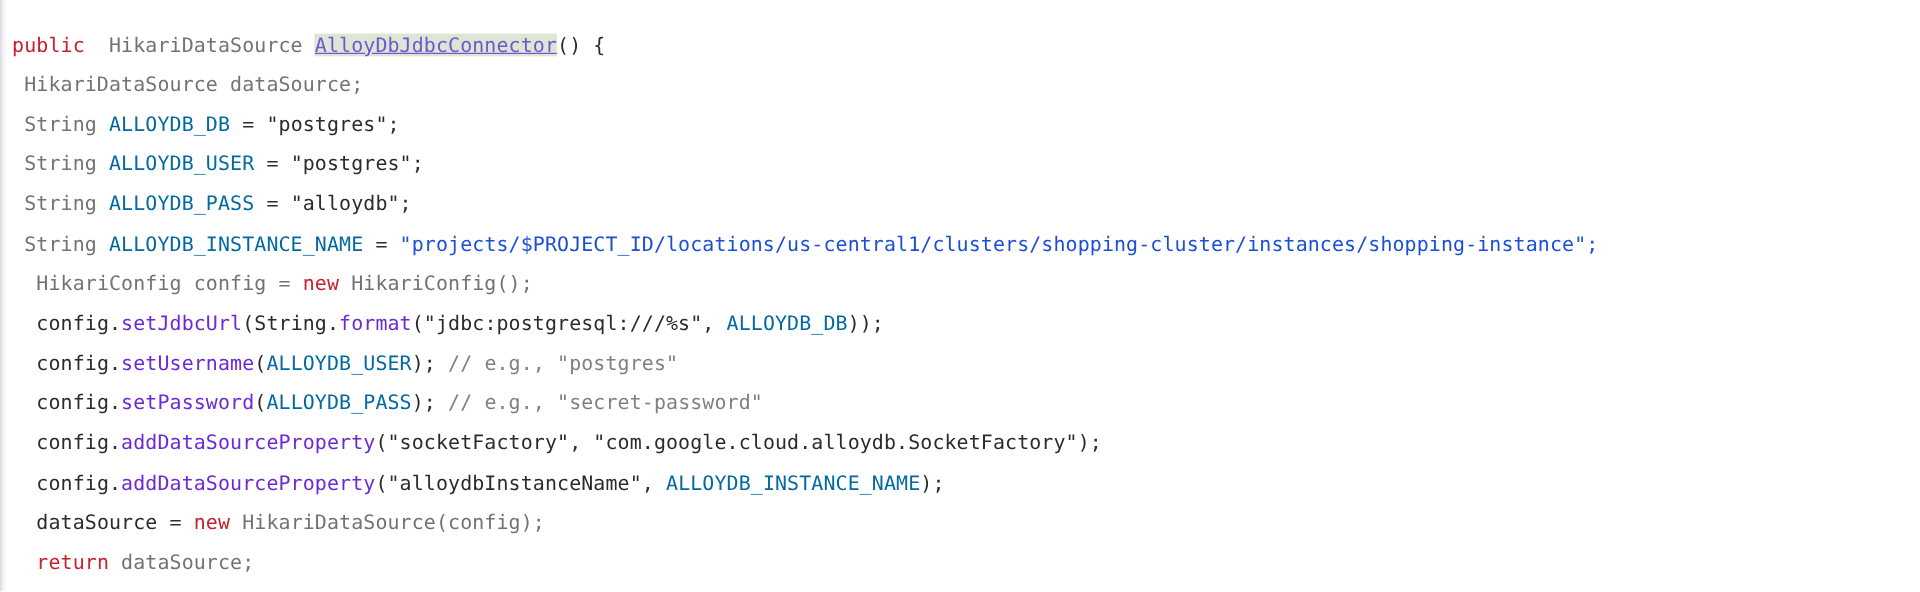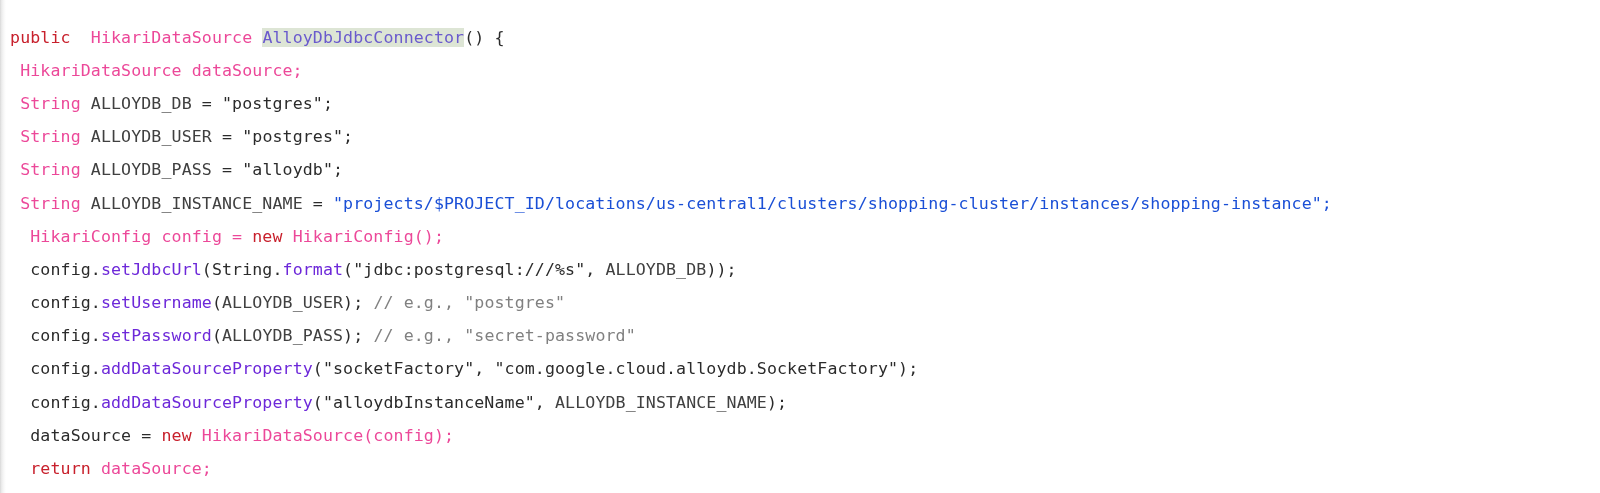--- a/index.html
+++ b/index.html
@@ -49,28 +49,28 @@
 
   .code-line {
     white-space: pre;
     height: 33.2px;
     font-size: 16.6px;
     line-height: 33.2px;
   }
 
   
   .tok-kw       { color: #c8202c; margin-top: 18px; }
-  .tok-type     { color: #ec4899; }
+  .tok-type     { color: #737373; }
   .tok-plain    { color: #2b2b2b; }
-  .tok-ident    { color: #404040; }
+  .tok-ident    { color: #0369a1; }
   .tok-method   { color: #6d28d9; }
   .tok-str      { color: #2b2b2b; }
   .tok-str-blue { color: #1a4fd6; }
   .tok-comment  { color: #808080; }
-  .tok-ctor     { color: #6a5acd; background: #dde5d5; }
+  .tok-ctor     { color: #6a5acd; background: #dde5d5; text-decoration: underline; }
 </style>
 </head>
 <body>
 
 <div id="code-viewer">
 
   <div id="left-edge-shadow"></div>
 
   <pre id="code-block"><div class="code-line"><span> </span><span class="tok-kw">public</span><span class="tok-plain">  </span><span class="tok-type">HikariDataSource </span><span class="tok-ctor">AlloyDbJdbcConnector</span><span class="tok-plain">() {</span></div><div class="code-line"><span>  </span><span class="tok-type">HikariDataSource dataSource;</span></div><div class="code-line"><span>  </span><span class="tok-type">String </span><span class="tok-ident">ALLOYDB_DB</span><span class="tok-plain"> = </span><span class="tok-str">"postgres";</span></div><div class="code-line"><span>  </span><span class="tok-type">String </span><span class="tok-ident">ALLOYDB_USER</span><span class="tok-plain"> = </span><span class="tok-str">"postgres";</span></div><div class="code-line"><span>  </span><span class="tok-type">String </span><span class="tok-ident">ALLOYDB_PASS</span><span class="tok-plain"> = </span><span class="tok-str">"alloydb";</span></div><div class="code-line"><span>  </span><span class="tok-type">String </span><span class="tok-ident">ALLOYDB_INSTANCE_NAME</span><span class="tok-plain"> = </span><span class="tok-str-blue">"projects/$PROJECT_ID/locations/us-central1/clusters/shopping-cluster/instances/shopping-instance";</span></div><div class="code-line"><span>   </span><span class="tok-type">HikariConfig config = </span><span class="tok-kw">new</span><span class="tok-type"> HikariConfig();</span></div><div class="code-line"><span>   </span><span class="tok-plain">config.</span><span class="tok-method">setJdbcUrl</span><span class="tok-plain">(String.</span><span class="tok-method">format</span><span class="tok-plain">(</span><span class="tok-str">"jdbc:postgresql:///%s"</span><span class="tok-plain">, </span><span class="tok-ident">ALLOYDB_DB</span><span class="tok-plain">));</span></div><div class="code-line"><span>   </span><span class="tok-plain">config.</span><span class="tok-method">setUsername</span><span class="tok-plain">(</span><span class="tok-ident">ALLOYDB_USER</span><span class="tok-plain">); </span><span class="tok-comment">// e.g., "postgres"</span></div><div class="code-line"><span>   </span><span class="tok-plain">config.</span><span class="tok-method">setPassword</span><span class="tok-plain">(</span><span class="tok-ident">ALLOYDB_PASS</span><span class="tok-plain">); </span><span class="tok-comment">// e.g., "secret-password"</span></div><div class="code-line"><span>   </span><span class="tok-plain">config.</span><span class="tok-method">addDataSourceProperty</span><span class="tok-plain">(</span><span class="tok-str">"socketFactory"</span><span class="tok-plain">, </span><span class="tok-str">"com.google.cloud.alloydb.SocketFactory"</span><span class="tok-plain">);</span></div><div class="code-line"><span>   </span><span class="tok-plain">config.</span><span class="tok-method">addDataSourceProperty</span><span class="tok-plain">(</span><span class="tok-str">"alloydbInstanceName"</span><span class="tok-plain">, </span><span class="tok-ident">ALLOYDB_INSTANCE_NAME</span><span class="tok-plain">);</span></div><div class="code-line"><span>   </span><span class="tok-plain">dataSource = </span><span class="tok-kw">new</span><span class="tok-type"> HikariDataSource(config);</span></div><div class="code-line"><span>   </span><span class="tok-kw">return</span><span class="tok-type"> dataSource;</span></div><div class="code-line"><span class="tok-plain">}</span></div></pre>
 

